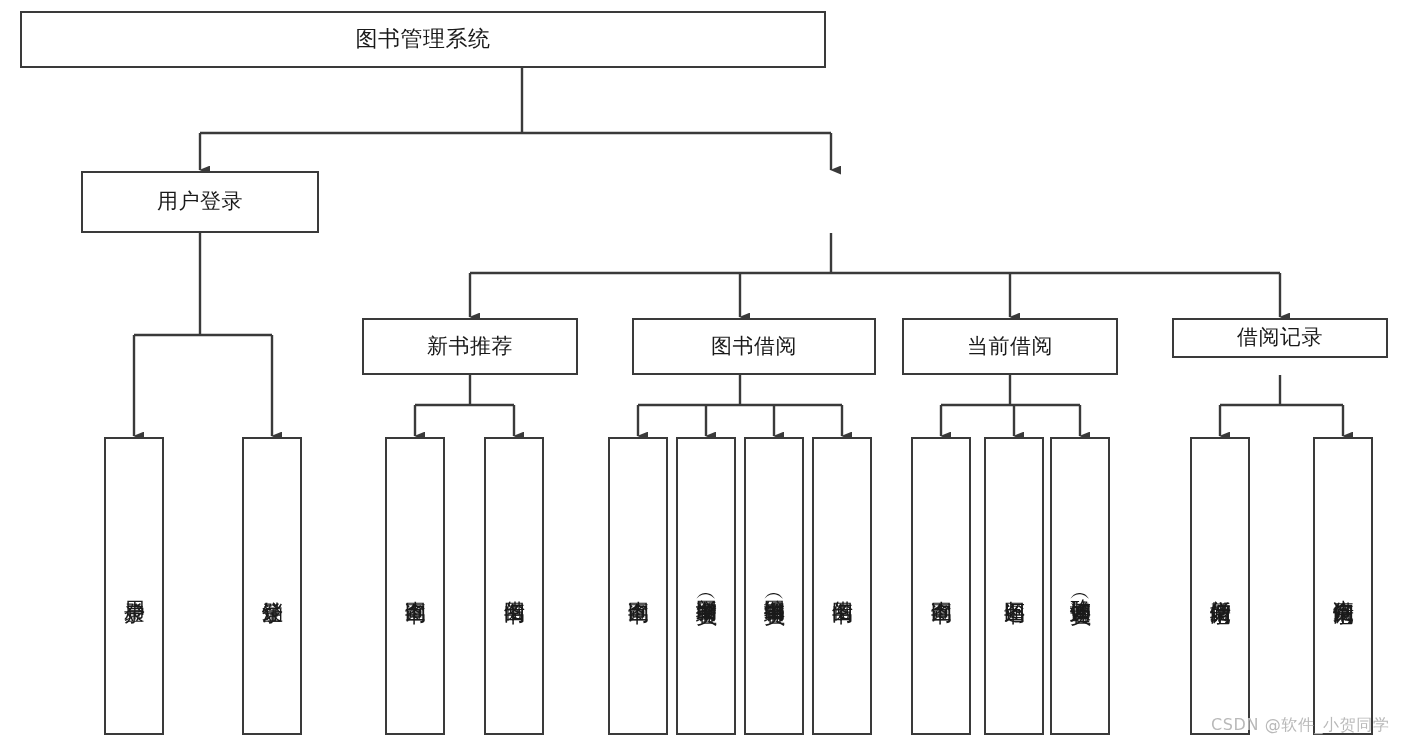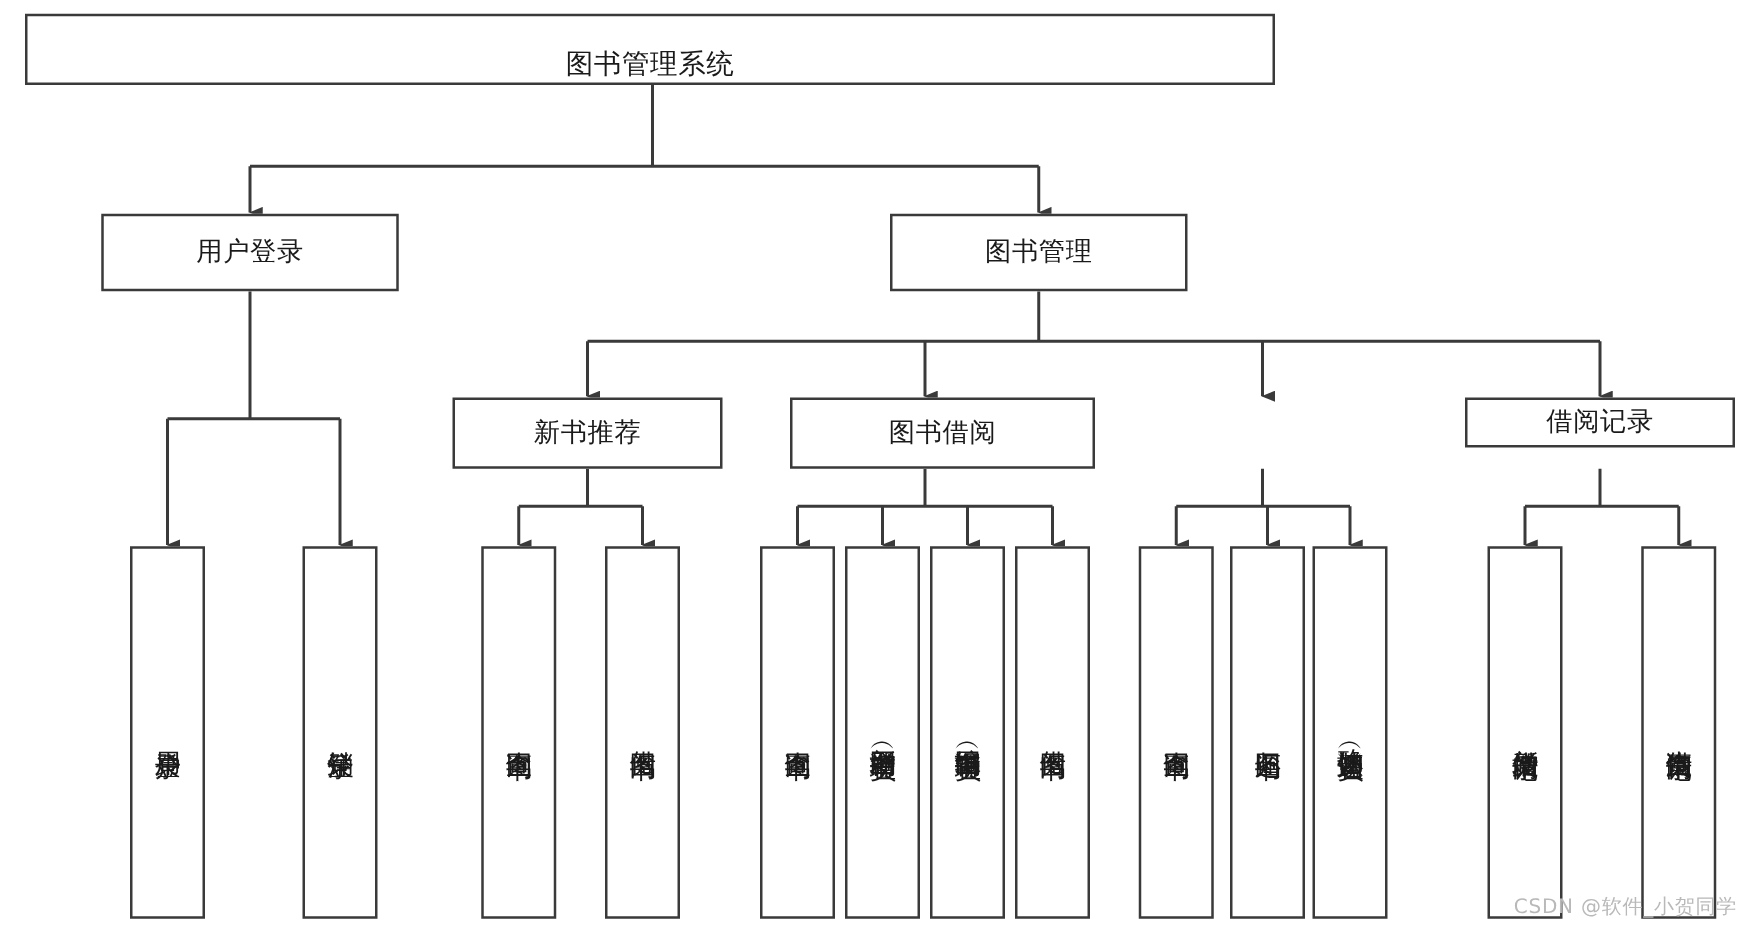--- a/index.html
+++ b/index.html
@@ -113,36 +113,36 @@
         <line x1="941" y1="405" x2="941" y2="436" marker-end="url(#arrowhead)"></line>
         <line x1="1014" y1="405" x2="1014" y2="436" marker-end="url(#arrowhead)"></line>
         <line x1="1080" y1="405" x2="1080" y2="436" marker-end="url(#arrowhead)"></line>
         <line x1="1280" y1="375" x2="1280" y2="405"></line>
         <line x1="1220" y1="405" x2="1343" y2="405"></line>
         <line x1="1220" y1="405" x2="1220" y2="436" marker-end="url(#arrowhead)"></line>
         <line x1="1343" y1="405" x2="1343" y2="436" marker-end="url(#arrowhead)"></line>
       </g>
   </svg>
 
-  <div class="node root horizontal" style="left: 20px; top: 11px; width: 1000px; height: 57px; align-items: flex-end;">
+  <div class="node root horizontal" style="left: 20px; top: 11px; width: 806px; height: 57px;">
     <span class="node-label">图书管理系统</span>
   </div>
 
   <div class="node horizontal" style="left: 81px; top: 171px; width: 238px; height: 62px;">
     <span class="node-label">用户登录</span>
-  </div>
-  <div class="node horizontal" style="left: 712px; top: 171px; width: 238px; height: 62px;">
-    <span class="node-label">图书管理</span>
   </div>
 
   <div class="node horizontal" style="left: 362px; top: 318px; width: 216px; height: 57px;">
     <span class="node-label">新书推荐</span>
   </div>
   <div class="node horizontal" style="left: 632px; top: 318px; width: 244px; height: 57px;">
     <span class="node-label">图书借阅</span>
+  </div>
+  <div class="node horizontal" style="left: 902px; top: 318px; width: 216px; height: 57px;">
+    <span class="node-label">当前借阅</span>
   </div>
   <div class="node horizontal" style="left: 1172px; top: 318px; width: 216px; height: 40px;">
     <span class="node-label">借阅记录</span>
   </div>
 
   <div class="node vertical" style="left: 104px; top: 437px; width: 60px; height: 298px;">
     <span class="node-label">用户登录</span>
   </div>
   <div class="node vertical" style="left: 242px; top: 437px; width: 60px; height: 298px;">
     <span class="node-label">注销登录</span>

